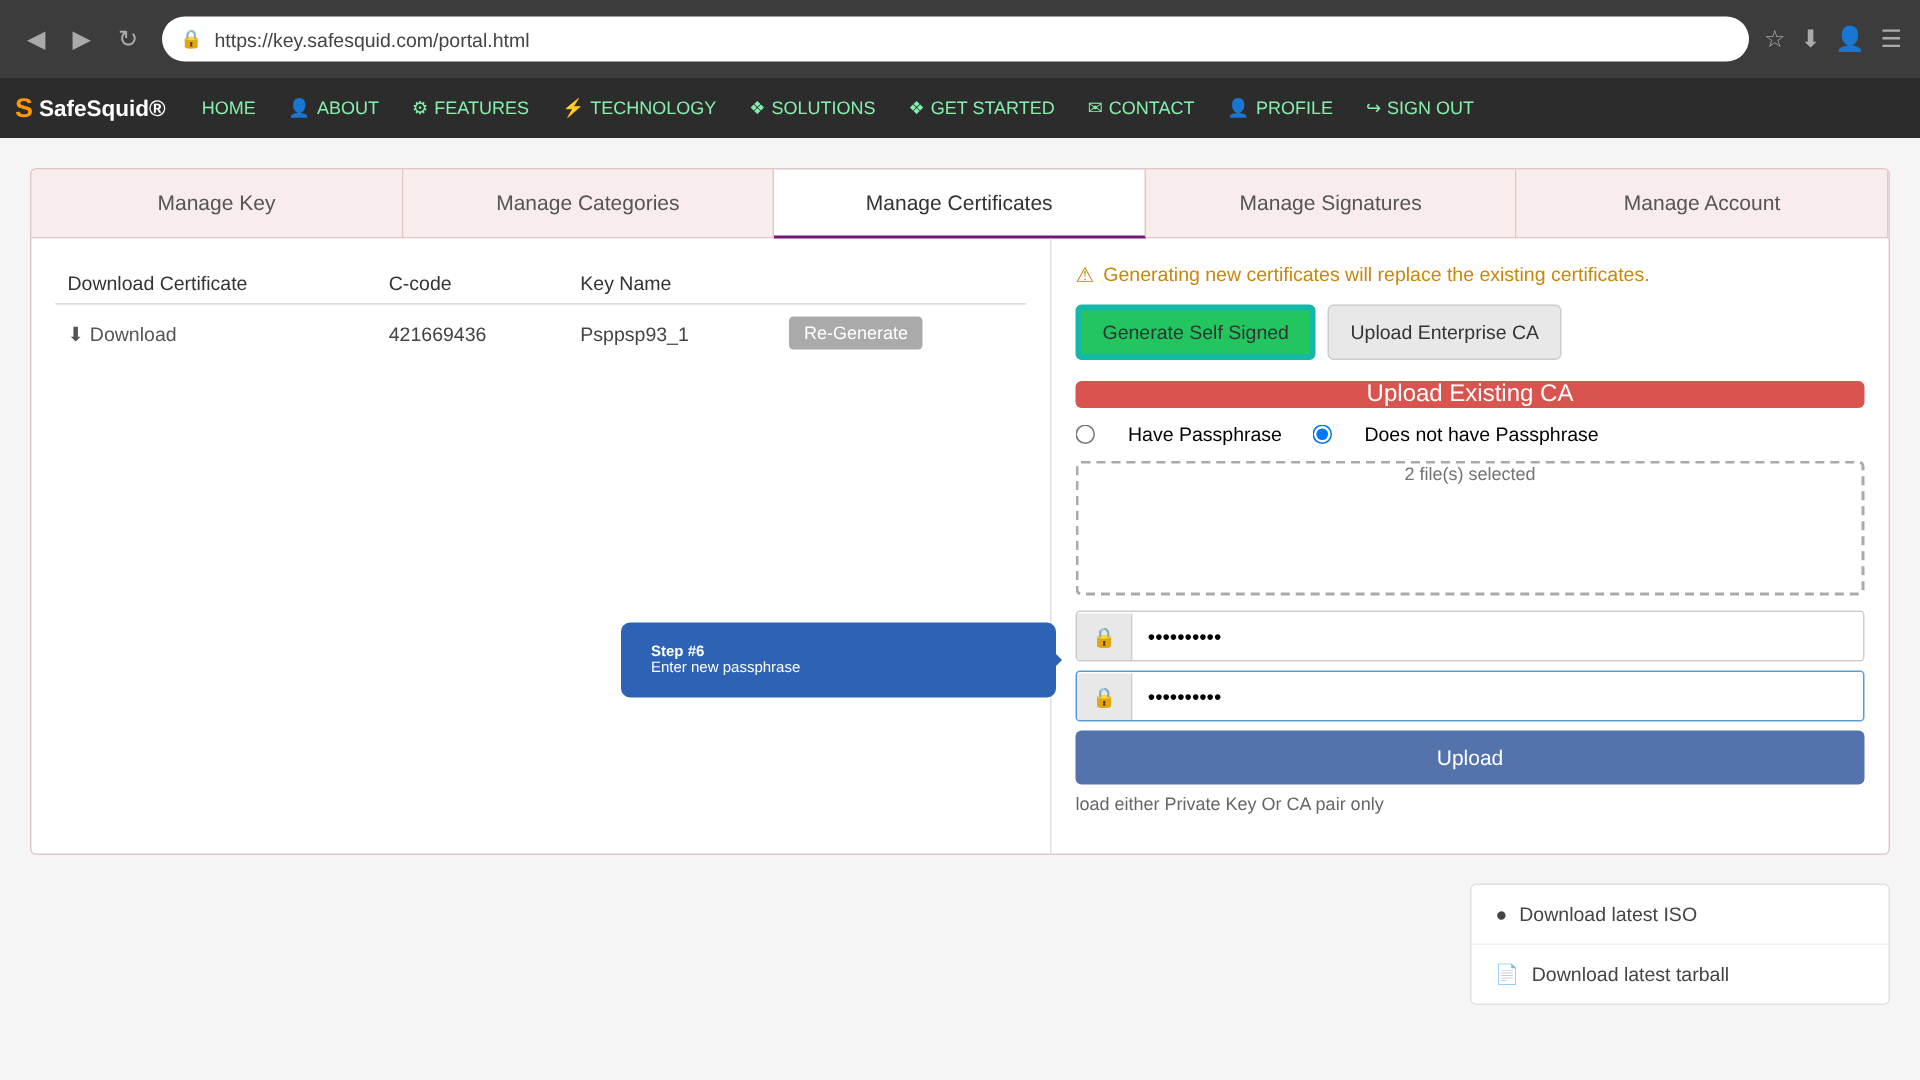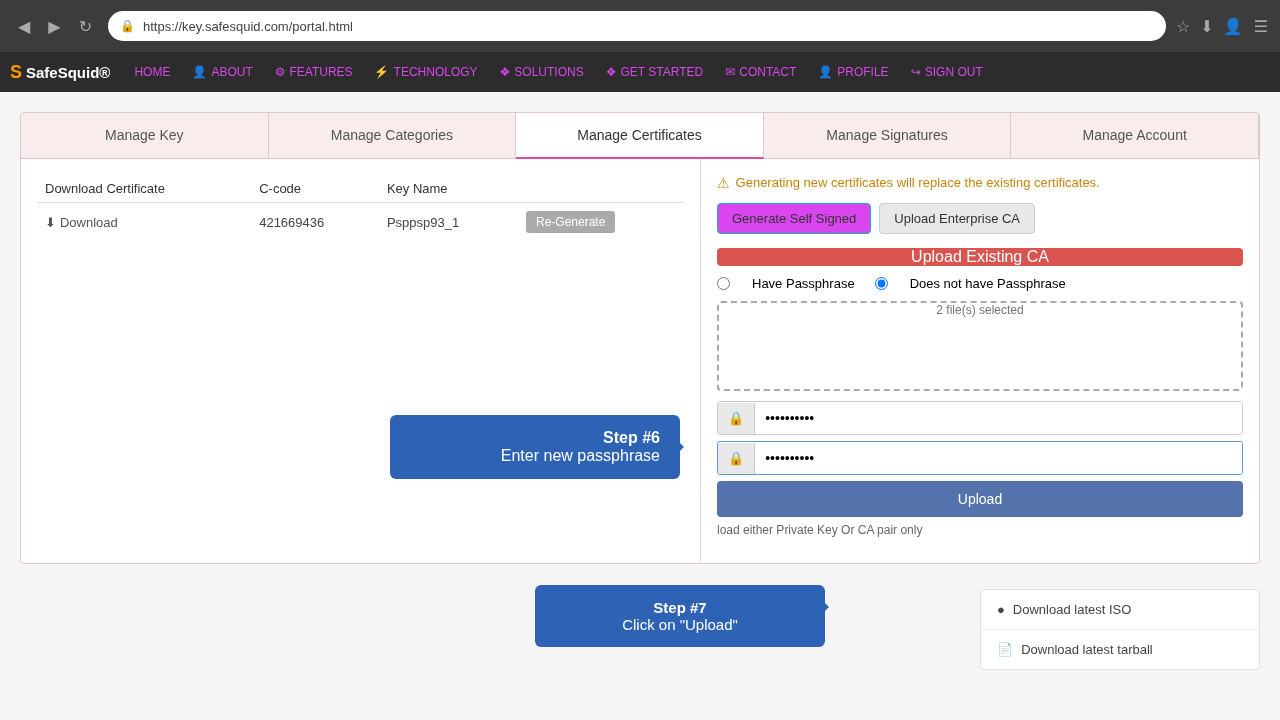--- a/index.html
+++ b/index.html
@@ -52,21 +52,21 @@
       color: #fff;
       font-weight: bold;
       font-size: 15px;
       margin-right: 12px;
       display: flex;
       align-items: center;
       gap: 4px;
     }
     .nav-logo-sq { color: #f90; font-size: 18px; font-weight: 900; }
     .nav-item {
-      color: #d946ef;
+      color: #86efac;
       font-size: 12px;
       padding: 6px 10px;
       cursor: pointer;
       display: flex;
       align-items: center;
       gap: 4px;
       white-space: nowrap;
     }
 
     
@@ -94,21 +94,21 @@
       color: #555;
       background: #f9ecec;
       border-right: 1px solid #e0c8c8;
       text-align: center;
       flex: 1;
     }
     .tab.active {
       background: #fff;
       color: #333;
       font-weight: normal;
-      border-bottom: 2px solid #ec4899;
+      border-bottom: 2px solid #701a75;
       margin-bottom: -1px;
     }
 
     
     .tab-content {
       display: flex;
       background: #fff;
     }
 
     
@@ -166,22 +166,22 @@
       gap: 6px;
     }
     .warning-icon { color: #c8860a; font-size: 14px; }
 
     .cert-buttons {
       display: flex;
       gap: 8px;
       margin-bottom: 14px;
     }
     .btn-gen-self {
-      background: #d946ef;
-      border: 1px solid #14b8a6;
+      background: #22c55e;
+      border: 4px solid #14b8a6;
       border-radius: 4px;
       padding: 7px 14px;
       font-size: 13px;
       cursor: pointer;
       color: #333;
     }
     .btn-upload-enterprise {
       background: #e8e8e8;
       border: 1px solid #ccc;
       border-radius: 4px;
@@ -268,23 +268,23 @@
       margin-bottom: 10px;
     }
 
     
     .tooltip-box-6 {
       position: absolute;
       background: #2d62b5;
       color: #fff;
       padding: 14px 20px;
       border-radius: 6px;
-      font-size: 16px;
-      text-align: right;
-      left: 390px;
+      font-size: 10px;
+      text-align: left;
+      left: 414px;
       top: 415px;
       width: 290px;
       z-index: 10;
     }
     .tooltip-box-6::after {
       content: '';
       position: absolute;
       right: -12px;
       top: 50%;
       transform: translateY(-50%);
@@ -522,24 +522,20 @@
           </div>
         </div>
       </div>
     </div>
 
     <div class="tooltip-box-6">
       <div style="font-weight:bold;">Step #6</div>
       <div>Enter new passphrase</div>
     </div>
 
-    <div class="tooltip-box-7">
-      <div style="font-weight:bold;">Step #7</div>
-      <div>Click on "Upload"</div>
-    </div>
 
     <div class="bottom-right">
       <div class="bottom-right-item">
         <span>●</span>
         <span>Download latest ISO</span>
       </div>
       <div class="bottom-right-item">
         <span>📄</span>
         <span>Download latest tarball</span>
       </div>

